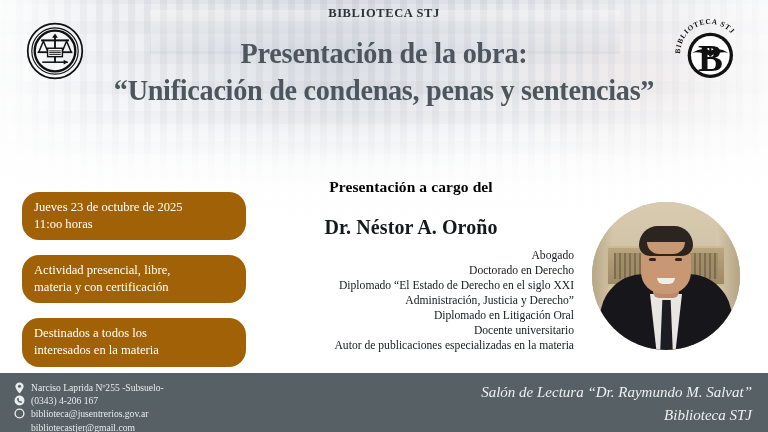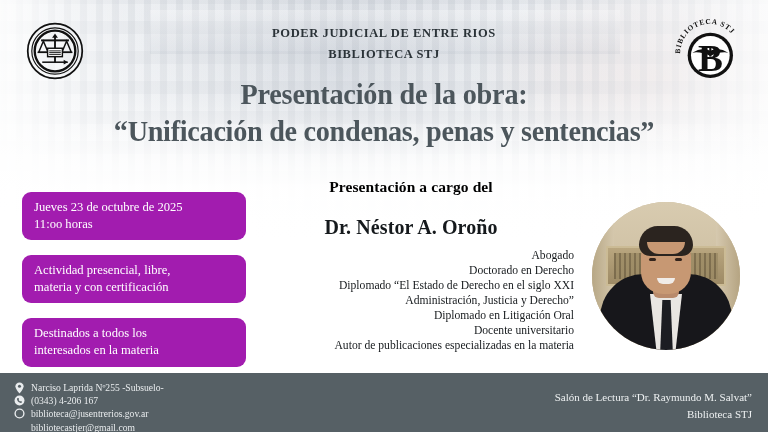--- a/index.html
+++ b/index.html
@@ -79,21 +79,21 @@
   }
   .logo-right{
     position:absolute; z-index:5; left:672px; top:14px; width:74px; height:70px;
   }
 
   
   .pills{
     position:absolute; z-index:4; left:22px; top:192px; width:224px;
   }
   .pill{
-    background:#a21caf; color:#ffffff; border-radius:9px;
+    background:#a16207; color:#ffffff; border-radius:17px;
     padding:7px 10px 8px 12px; margin-bottom:15px;
     font-size:12.6px; line-height:1.32; font-family:"Liberation Serif", serif;
   }
   .pill.justify{ text-align:justify; text-align-last:left; }
   .pill .l2{ display:block; }
 
   
   .speaker{
     position:absolute; z-index:4; left:246px; top:178px; width:330px;
     text-align:center;
@@ -199,22 +199,22 @@
   .contact{
     position:absolute; left:14px; top:8px; color:#e9ecee;
     font-size:9.6px; line-height:1.38; font-family:"Liberation Serif", serif;
   }
   .c-row{ display:flex; align-items:flex-start; gap:6px; }
   .c-ico{ width:11px; min-width:11px; height:12px; position:relative; top:1px; }
   .c-ico svg{ display:block; }
   .c-txt{ white-space:nowrap; }
   .c-sub{ margin-left:17px; white-space:nowrap; }
   .venue{
-    position:absolute; right:16px; top:16px; text-align:right;
-    color:#eef1f2; font-size:11px; line-height:1.5;
+    position:absolute; right:16px; top:8px; text-align:right;
+    color:#eef1f2; font-size:15px; line-height:1.5;font-style:italic;
   }
 </style>
 </head>
 <body>
 
 <div class="poster">
 
   <div class="bg-wrap">
     <div class="bg-photo"></div>
     <div class="bg-roof"></div>
@@ -255,21 +255,20 @@
       <circle cx="57" cy="62" r="34" fill="#111"></circle>
       <circle cx="57" cy="62" r="29" fill="#fff"></circle>
       <text x="57" y="85" text-anchor="middle" font-family="Liberation Serif, serif" font-size="56" font-weight="bold" fill="#111">B</text>
       <path d="M30 58 q14 -9 27 -3 q13 -6 27 3 q-13 -2 -27 5 q-14 -7 -27 -5 z" fill="#111"></path>
       <path d="M30 58 q14 -9 27 -3 l0 5 q-13 -6 -27 -2 z" fill="#fff" opacity=".0"></path>
       <rect x="55.4" y="50" width="3.2" height="14" fill="#111"></rect>
     </svg>
   </div>
 
   <div class="header">
-    <div class="org-line">PODER JUDICIAL DE ENTRE RIOS</div>
     <div class="org-line2">BIBLIOTECA STJ</div>
     <div class="title-1">Presentación de la obra:</div>
     <div class="title-2">“Unificación de condenas, penas y sentencias”</div>
   </div>
 
   <div class="pills">
     <div class="pill">
       <span class="l2">Jueves 23 de octubre de 2025</span>
       <span class="l2">11:oo horas</span>
     </div>

